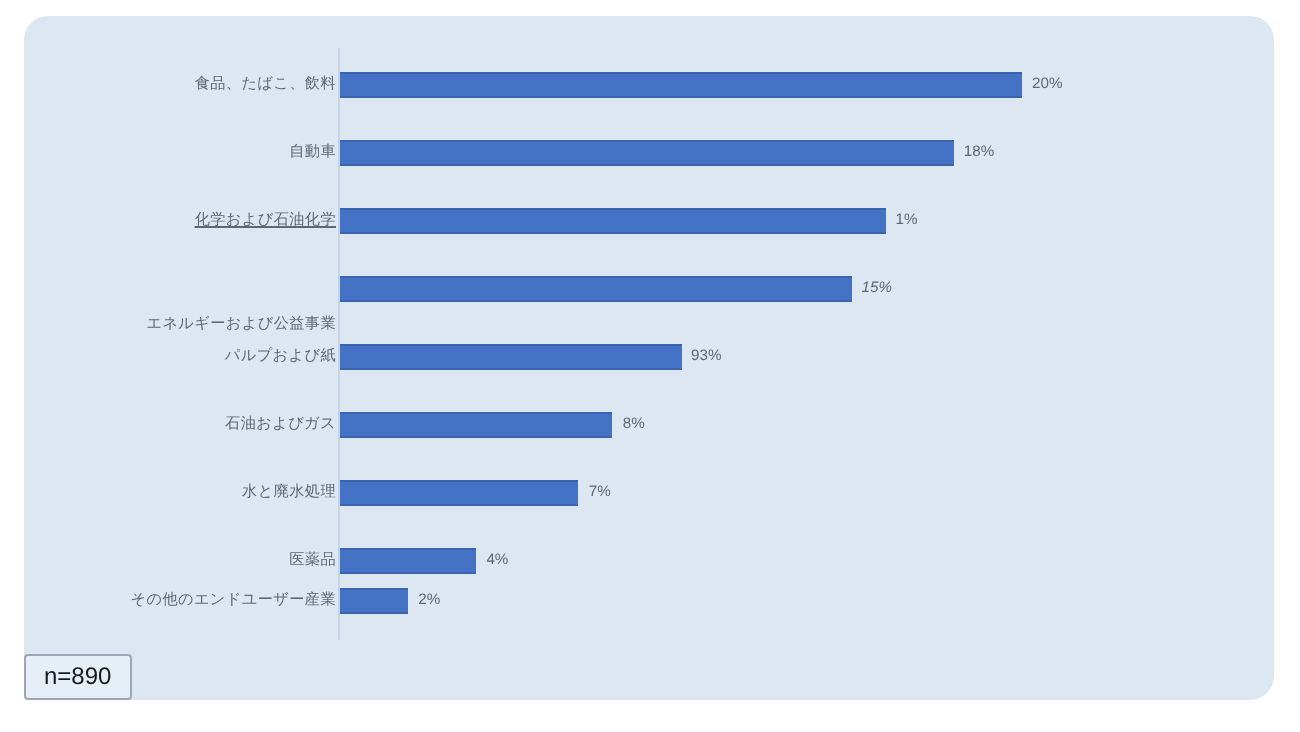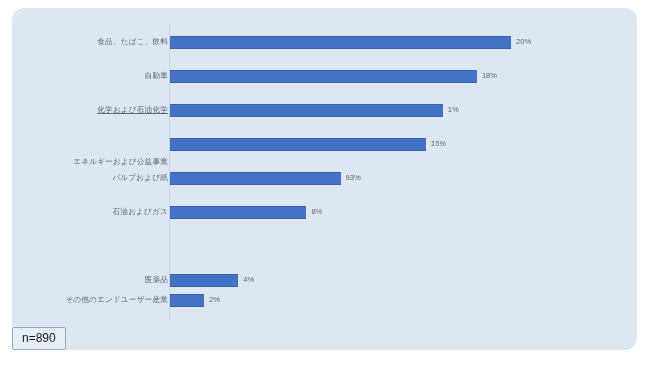--- a/index.html
+++ b/index.html
@@ -164,20 +164,27 @@
     </div>
 
     <div class="bar-row" style="top:200px">
       <div class="cat-label" style="color: rgb(93, 102, 114);">石油およびガス</div>
       <div class="bar-wrap">
         <div class="bar" style="width: 136.4px; background: rgb(68, 114, 196); border-top-color: rgb(60, 100, 174); border-bottom-color: rgb(60, 100, 174);"></div>
         <div class="bar-value" style="color: rgb(93, 102, 114);">8%</div>
       </div>
     </div>
 
+    <div class="bar-row" style="top:234px">
+      <div class="cat-label" style="color: rgb(93, 102, 114);">水と廃水処理</div>
+      <div class="bar-wrap">
+        <div class="bar" style="width: 119.35px; background: rgb(68, 114, 196); border-top-color: rgb(60, 100, 174); border-bottom-color: rgb(60, 100, 174);"></div>
+        <div class="bar-value" style="color: rgb(93, 102, 114);">7%</div>
+      </div>
+    </div>
 
     <div class="bar-row" style="top:268px">
       <div class="cat-label" style="color: rgb(93, 102, 114);">医薬品</div>
       <div class="bar-wrap">
         <div class="bar" style="width: 68.2px; background: rgb(68, 114, 196); border-top-color: rgb(60, 100, 174); border-bottom-color: rgb(60, 100, 174);"></div>
         <div class="bar-value" style="color: rgb(93, 102, 114);">4%</div>
       </div>
     </div>
 
     <div class="bar-row" style="top:288px">

